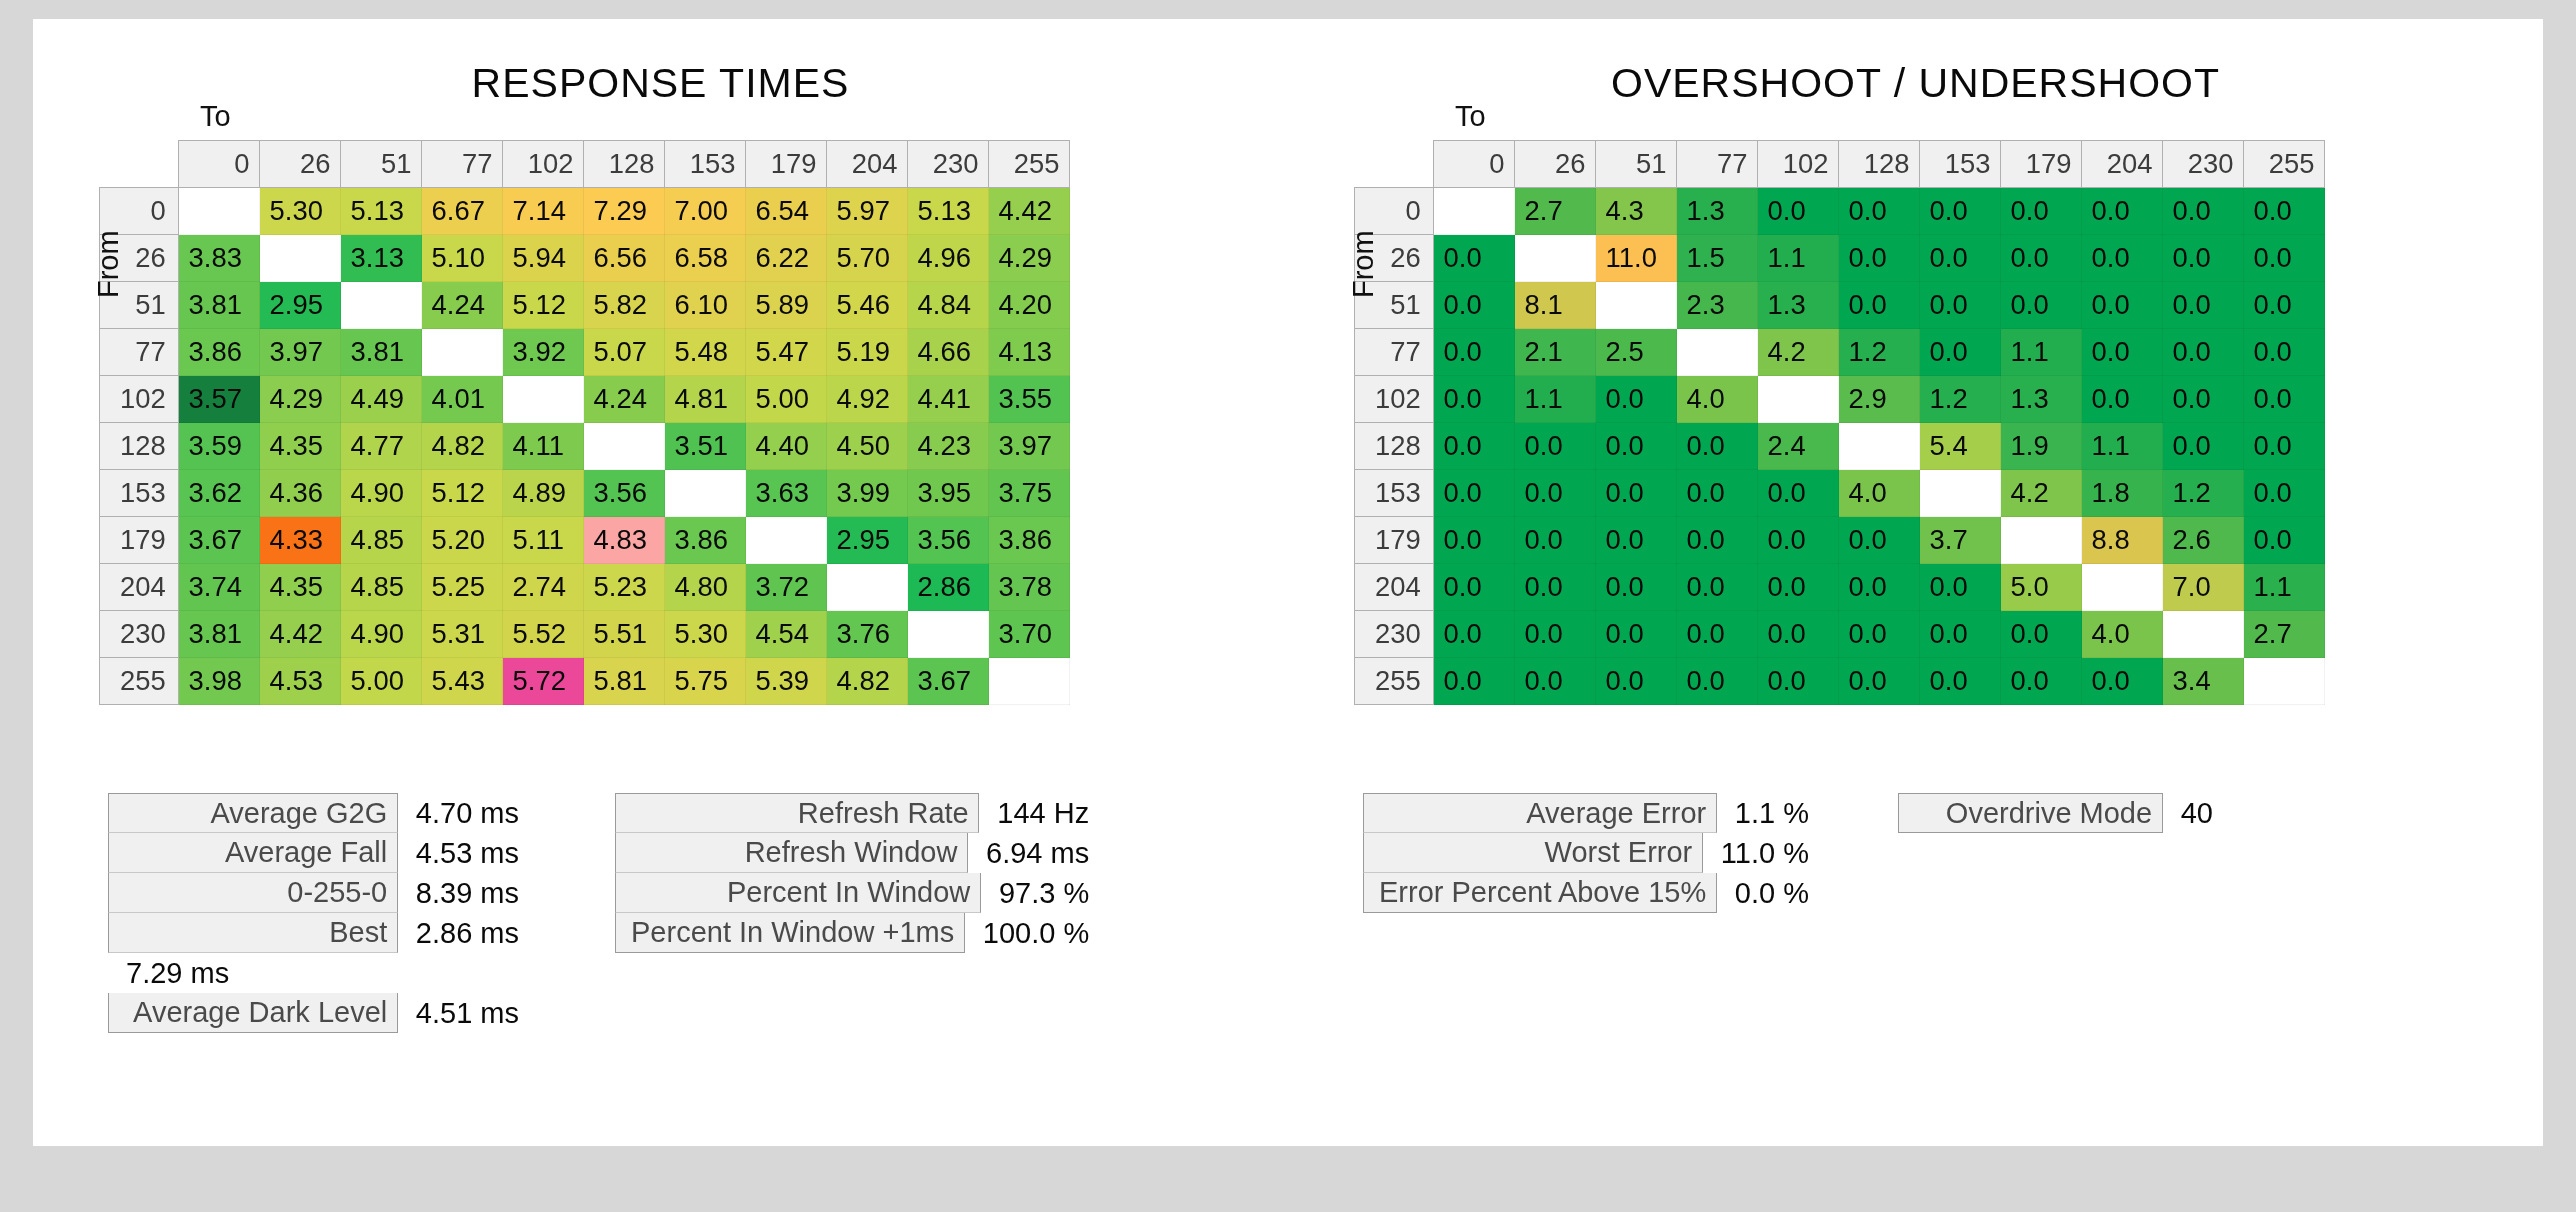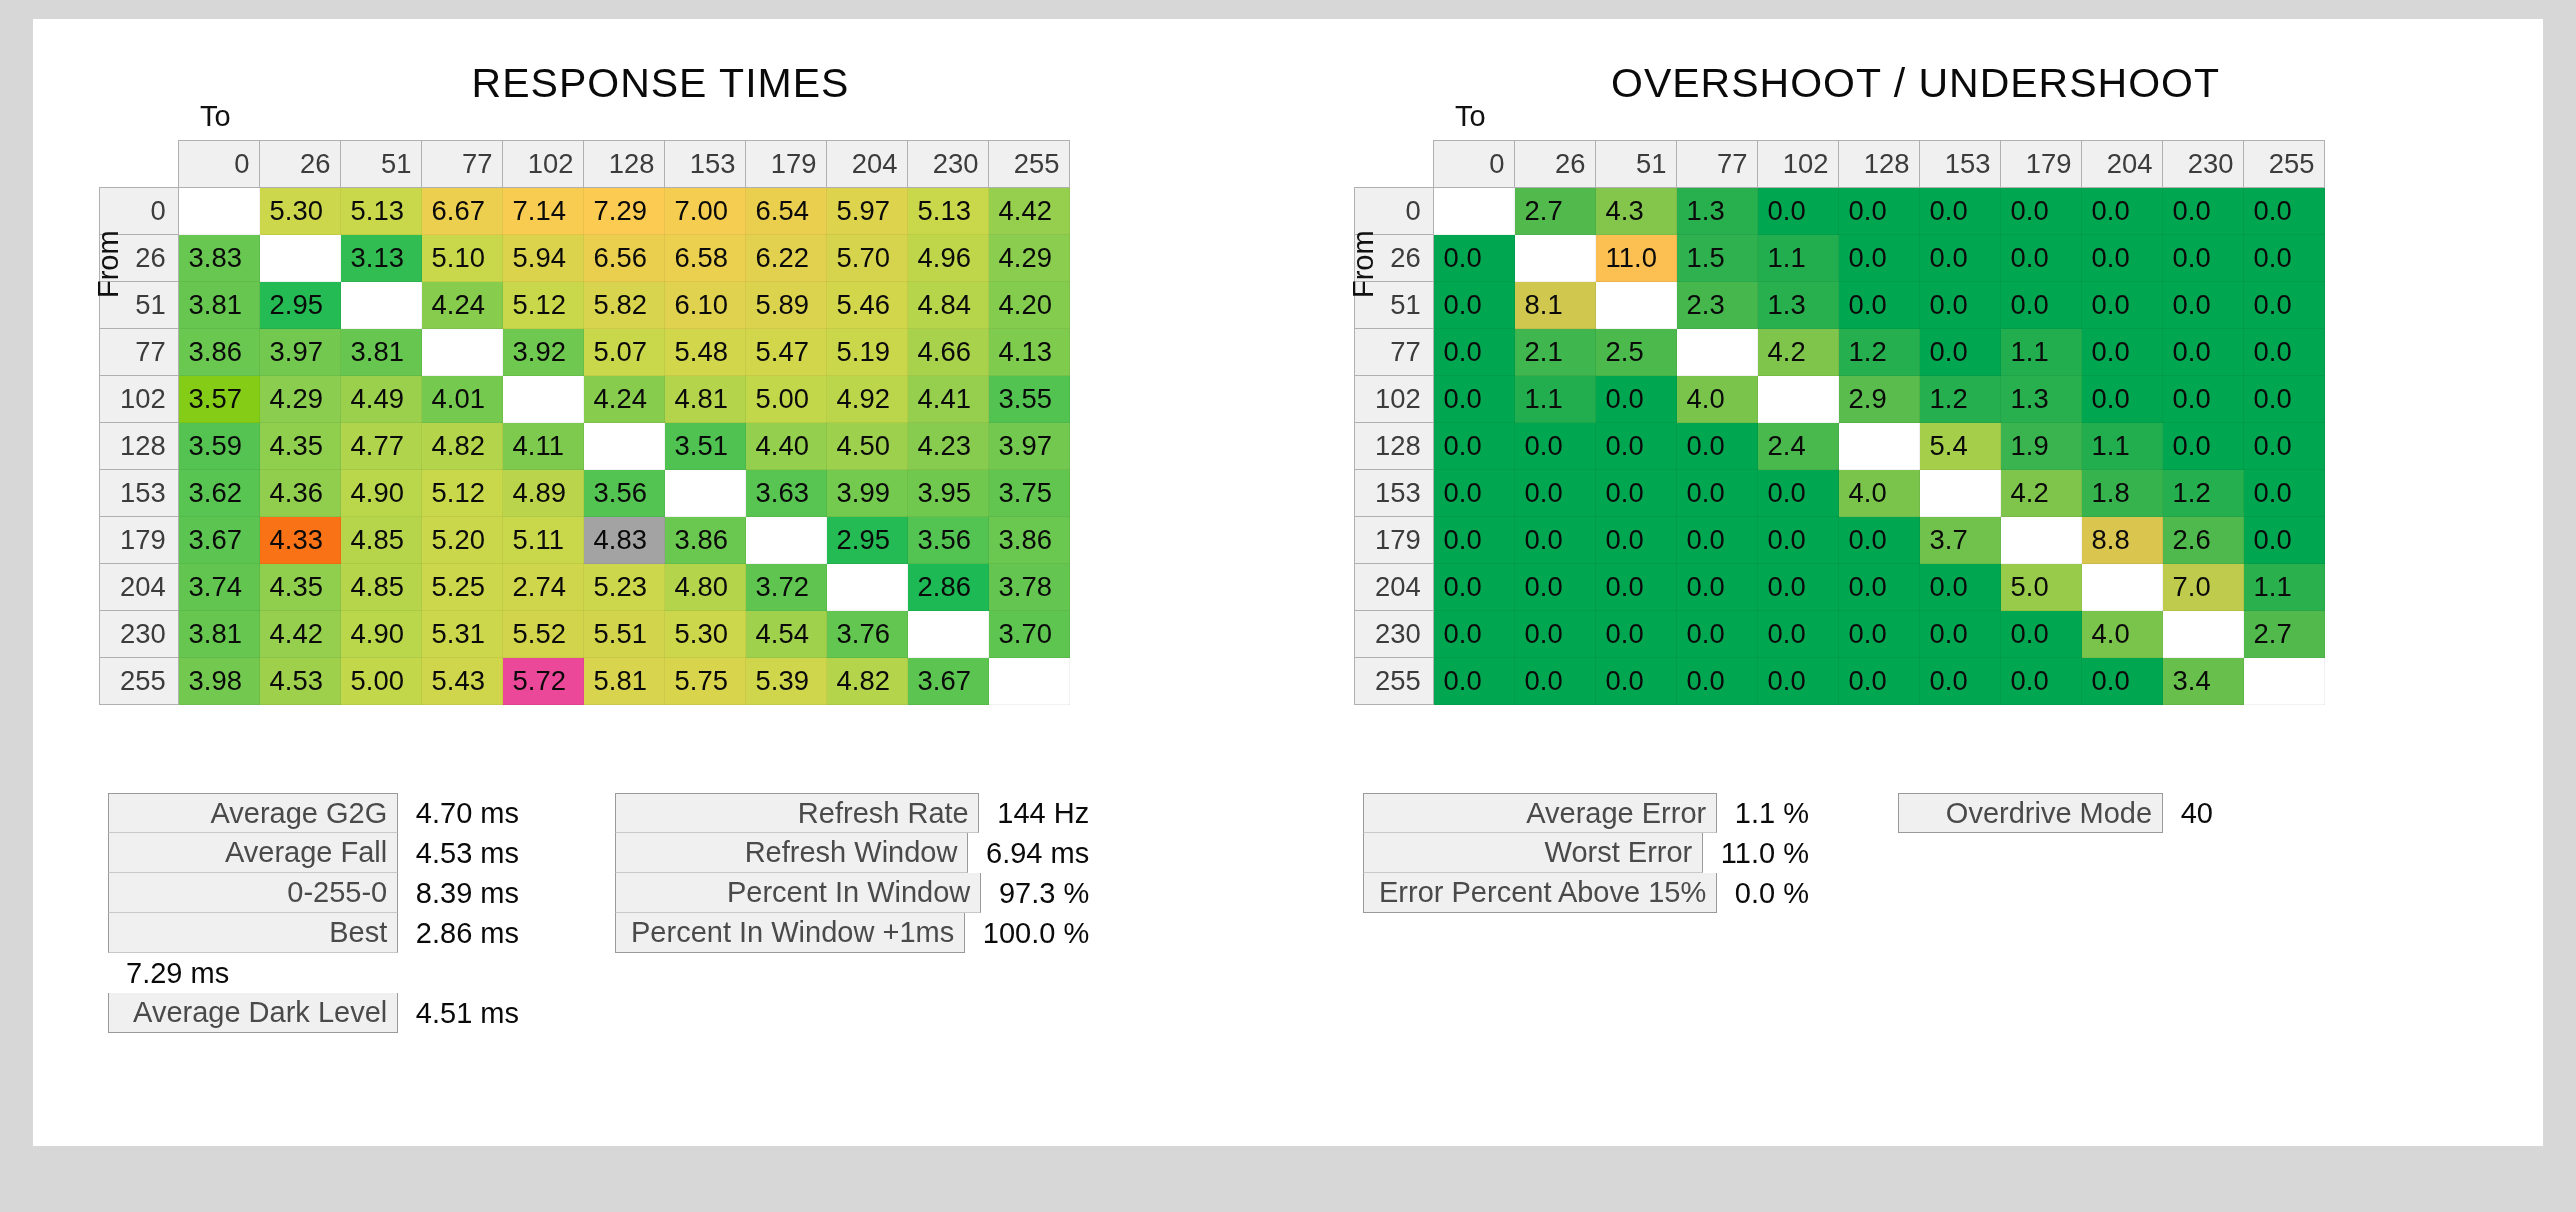--- a/index.html
+++ b/index.html
@@ -211,21 +211,21 @@
                   <td class="cell val" style="background: rgb(111, 200, 79);">3.92</td>
                   <td class="cell val" style="background: rgb(200, 216, 74);">5.07</td>
                   <td class="cell val" style="background: rgb(209, 214, 75);">5.48</td>
                   <td class="cell val" style="background: rgb(209, 214, 75);">5.47</td>
                   <td class="cell val" style="background: rgb(203, 215, 74);">5.19</td>
                   <td class="cell val" style="background: rgb(168, 210, 76);">4.66</td>
                   <td class="cell val" style="background: rgb(127, 203, 78);">4.13</td>
                 </tr>
                 <tr>
                   <th class="rowhdr">102</th>
-                  <td class="cell val" style="background: #84cc16;">3.57</td>
+                  <td class="cell val" style="background: #15803d;">3.57</td>
                   <td class="cell val" style="background: rgb(139, 205, 78);">4.29</td>
                   <td class="cell val" style="background: rgb(155, 208, 77);">4.49</td>
                   <td class="cell val" style="background: rgb(118, 201, 79);">4.01</td>
                   <td class="diag"></td>
                   <td class="cell val" style="background: rgb(136, 204, 78);">4.24</td>
                   <td class="cell val" style="background: rgb(180, 212, 75);">4.81</td>
                   <td class="cell val" style="background: rgb(194, 215, 74);">5.00</td>
                   <td class="cell val" style="background: rgb(188, 214, 75);">4.92</td>
                   <td class="cell val" style="background: rgb(149, 207, 77);">4.41</td>
                   <td class="cell val" style="background: rgb(82, 195, 81);">3.55</td>
@@ -258,21 +258,21 @@
                   <td class="cell val" style="background: rgb(113, 200, 79);">3.95</td>
                   <td class="cell val" style="background: rgb(98, 197, 80);">3.75</td>
                 </tr>
                 <tr>
                   <th class="rowhdr">179</th>
                   <td class="cell val" style="background: rgb(92, 196, 80);">3.67</td>
                   <td class="cell val" style="background: #f97316;">4.33</td>
                   <td class="cell val" style="background: rgb(183, 213, 75);">4.85</td>
                   <td class="cell val" style="background: rgb(203, 215, 74);">5.20</td>
                   <td class="cell val" style="background: rgb(201, 216, 74);">5.11</td>
-                  <td class="cell val" style="background: #a3a3a3;">4.83</td>
+                  <td class="cell val" style="background: #fca5a5;">4.83</td>
                   <td class="cell val" style="background: rgb(106, 199, 79);">3.86</td>
                   <td class="diag"></td>
                   <td class="cell val" style="background: rgb(36, 186, 84);">2.95</td>
                   <td class="cell val" style="background: rgb(83, 195, 81);">3.56</td>
                   <td class="cell val" style="background: rgb(106, 199, 79);">3.86</td>
                 </tr>
                 <tr>
                   <th class="rowhdr">204</th>
                   <td class="cell val" style="background: rgb(97, 197, 80);">3.74</td>
                   <td class="cell val" style="background: rgb(144, 206, 77);">4.35</td>

